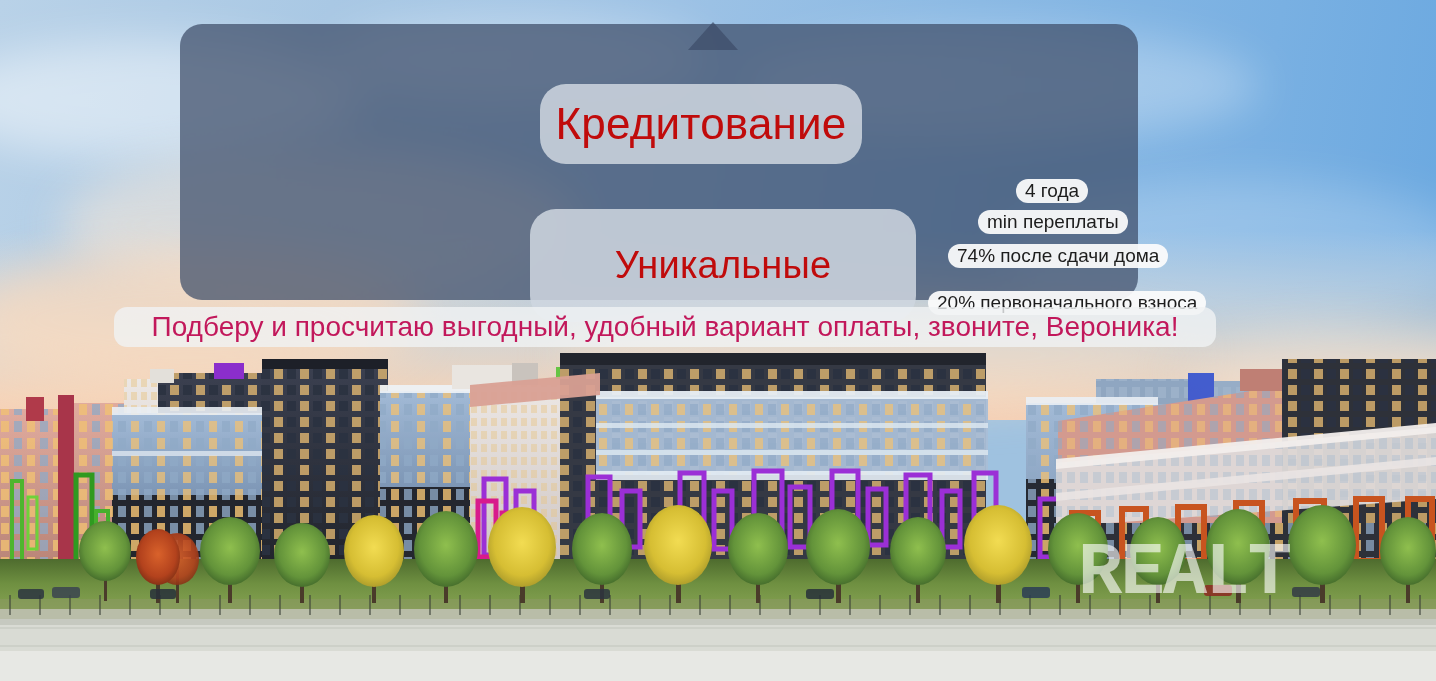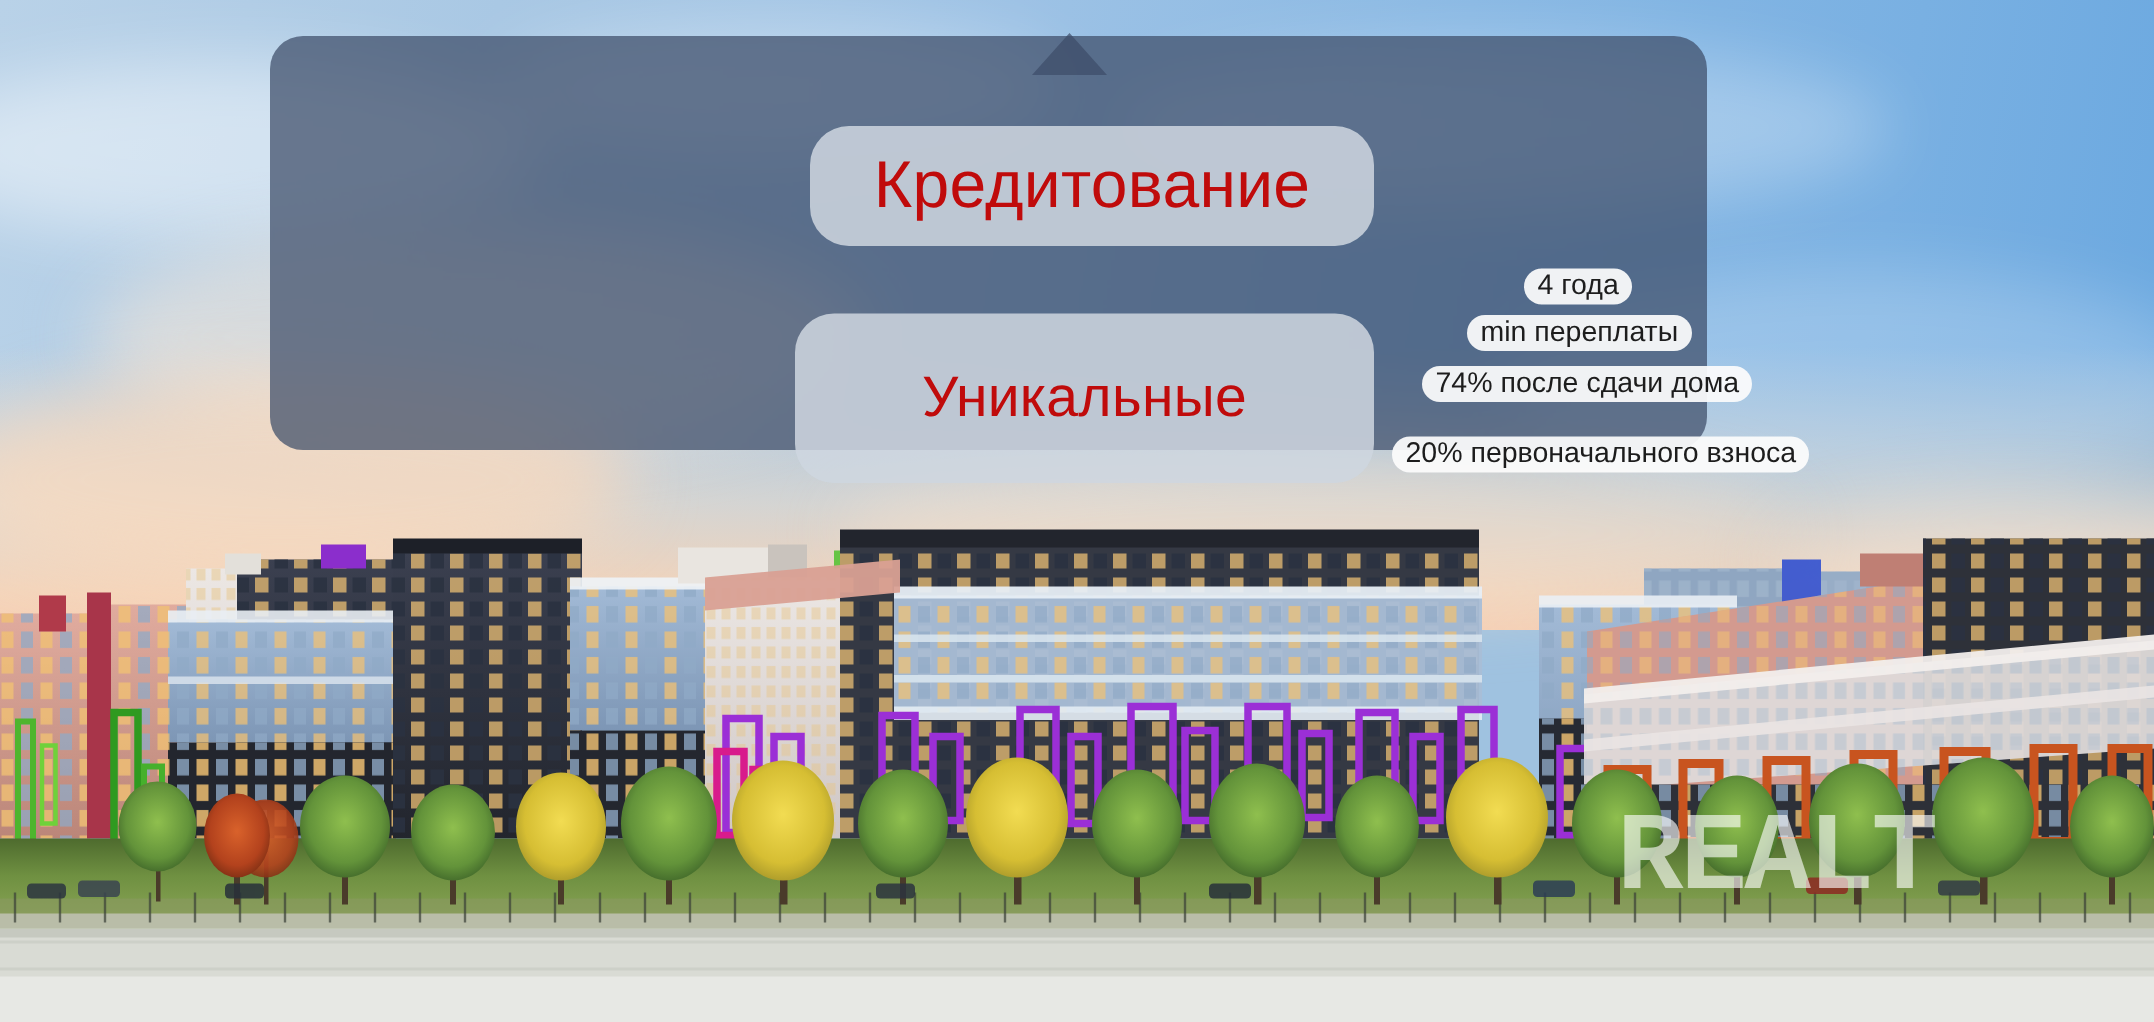--- a/index.html
+++ b/index.html
@@ -66,21 +66,21 @@
   .pill-big {
     position:absolute;
     background: rgba(206,214,224,0.86);
     border-radius: 26px;
     color:#c00b0b;
     display:flex; align-items:center; justify-content:center;
     text-align:center;
     line-height:1.12;
     letter-spacing:.2px;
   }
-  #pill-credit { left:360px; top:60px; width:376px; height:80px; font-size:44px; }
+  #pill-credit { left:360px; top:60px; width:322px; height:80px; font-size:44px; }
   #pill-terms  { left:350px; top:165px; width:386px; height:113px; font-size:38px;margin-top:20px; }
 
   .pill-sm {
     position:absolute;
     background: rgba(252,252,252,0.93);
     border-radius: 14px;
     color:#1d1d1d;
     font-size:19px;
     display:flex; align-items:center; justify-content:center;
     white-space:nowrap;
@@ -470,14 +470,17 @@
         <span>Уникальные</span><br>
       </span>
     </div>
 
     <div class="pill-sm" id="sm1">4 года</div>
     <div class="pill-sm" id="sm2">min переплаты</div>
     <div class="pill-sm" id="sm3">74% после сдачи дома</div>
     <div class="pill-sm" id="sm4">20% первоначального взноса</div>
   </div>
 
+  <div class="banner">
+    <span>Подберу и просчитаю выгодный, удобный вариант оплаты, звоните, Вероника!</span>
+  </div>
 
 </div>
 
 </body></html>

